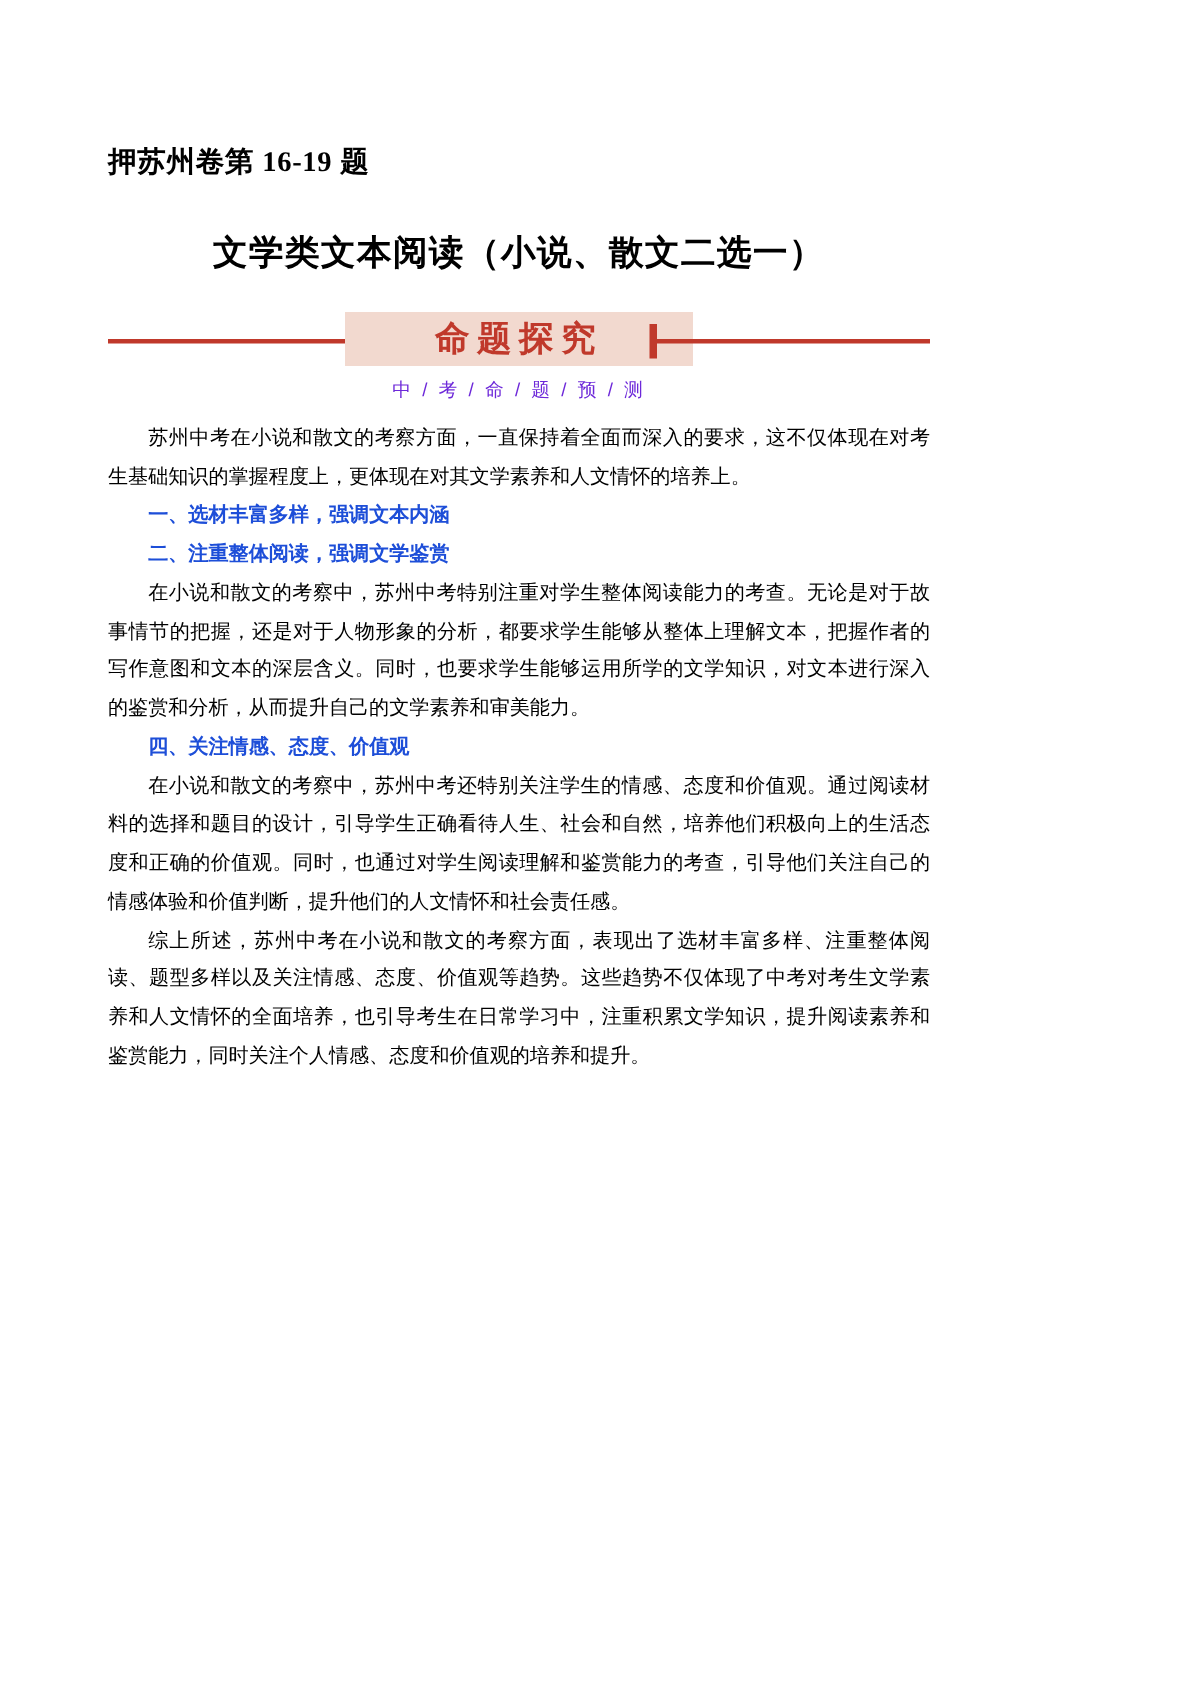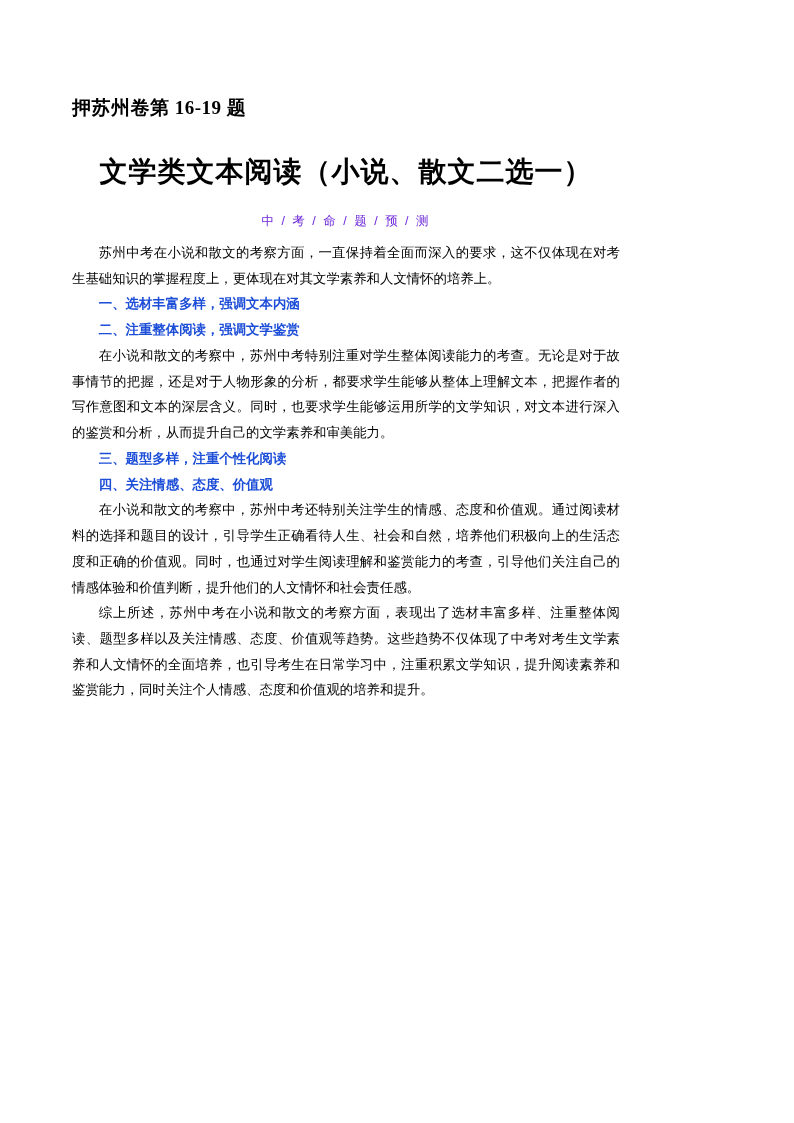--- a/index.html
+++ b/index.html
@@ -26,21 +26,21 @@
     font-weight: bold;
     font-size: 19px;
     letter-spacing: 0.5px;
     color: #000;
     margin: 0 0 32px 0;
   }
   .main-title {
     text-align: center;
     font-family: "Liberation Serif", "DejaVu Serif", serif;
     font-weight: bold;
-    font-size: 28px;
+    font-size: 23px;
     letter-spacing: 1px;
     color: #000;
     margin: 0 0 22px 0;
   }
   
   .banner {
     position: relative;
     height: 42px;
     margin: 0 0 4px 0;
   }
@@ -125,32 +125,39 @@
 </style>
 </head>
 <body>
 
 <div class="page">
 
   <h1 class="doc-title">押苏州卷第 16-19 题</h1>
 
   <h2 class="main-title">文学类文本阅读（小说、散文二选一）</h2>
 
+  <div class="banner">
+    <div class="rule left"></div>
+    <div class="tick left"></div>
+    <div class="plate"></div>
+    <div class="plate-text">命题探究</div>
+    <div class="tick right"></div>
+    <div class="rule right"></div>
+  </div>
 
   <div class="sub-banner">中 / 考 / 命 / 题 / 预 / 测</div>
 
   <div class="body-text">
     <p>苏州中考在小说和散文的考察方面，一直保持着全面而深入的要求，这不仅体现在对考生基础知识的掌握程度上，更体现在对其文学素养和人文情怀的培养上。</p>
 
     <p class="sub-head">一、选材丰富多样，强调文本内涵</p>
 
     <p class="sub-head">二、注重整体阅读，强调文学鉴赏</p>
     <p>在小说和散文的考察中，苏州中考特别注重对学生整体阅读能力的考查。无论是对于故事情节的把握，还是对于人物形象的分析，都要求学生能够从整体上理解文本，把握作者的写作意图和文本的深层含义。同时，也要求学生能够运用所学的文学知识，对文本进行深入的鉴赏和分析，从而提升自己的文学素养和审美能力。</p>
 
-    <p class="sub-head">三、题型多样，注重个性化阅读</p>
 
     <p class="sub-head">四、关注情感、态度、价值观</p>
     <p>在小说和散文的考察中，苏州中考还特别关注学生的情感、态度和价值观。通过阅读材料的选择和题目的设计，引导学生正确看待人生、社会和自然，培养他们积极向上的生活态度和正确的价值观。同时，也通过对学生阅读理解和鉴赏能力的考查，引导他们关注自己的情感体验和价值判断，提升他们的人文情怀和社会责任感。</p>
 
     <p>综上所述，苏州中考在小说和散文的考察方面，表现出了选材丰富多样、注重整体阅读、题型多样以及关注情感、态度、价值观等趋势。这些趋势不仅体现了中考对考生文学素养和人文情怀的全面培养，也引导考生在日常学习中，注重积累文学知识，提升阅读素养和鉴赏能力，同时关注个人情感、态度和价值观的培养和提升。</p>
   </div>
 
 </div>
 
 </body></html>

